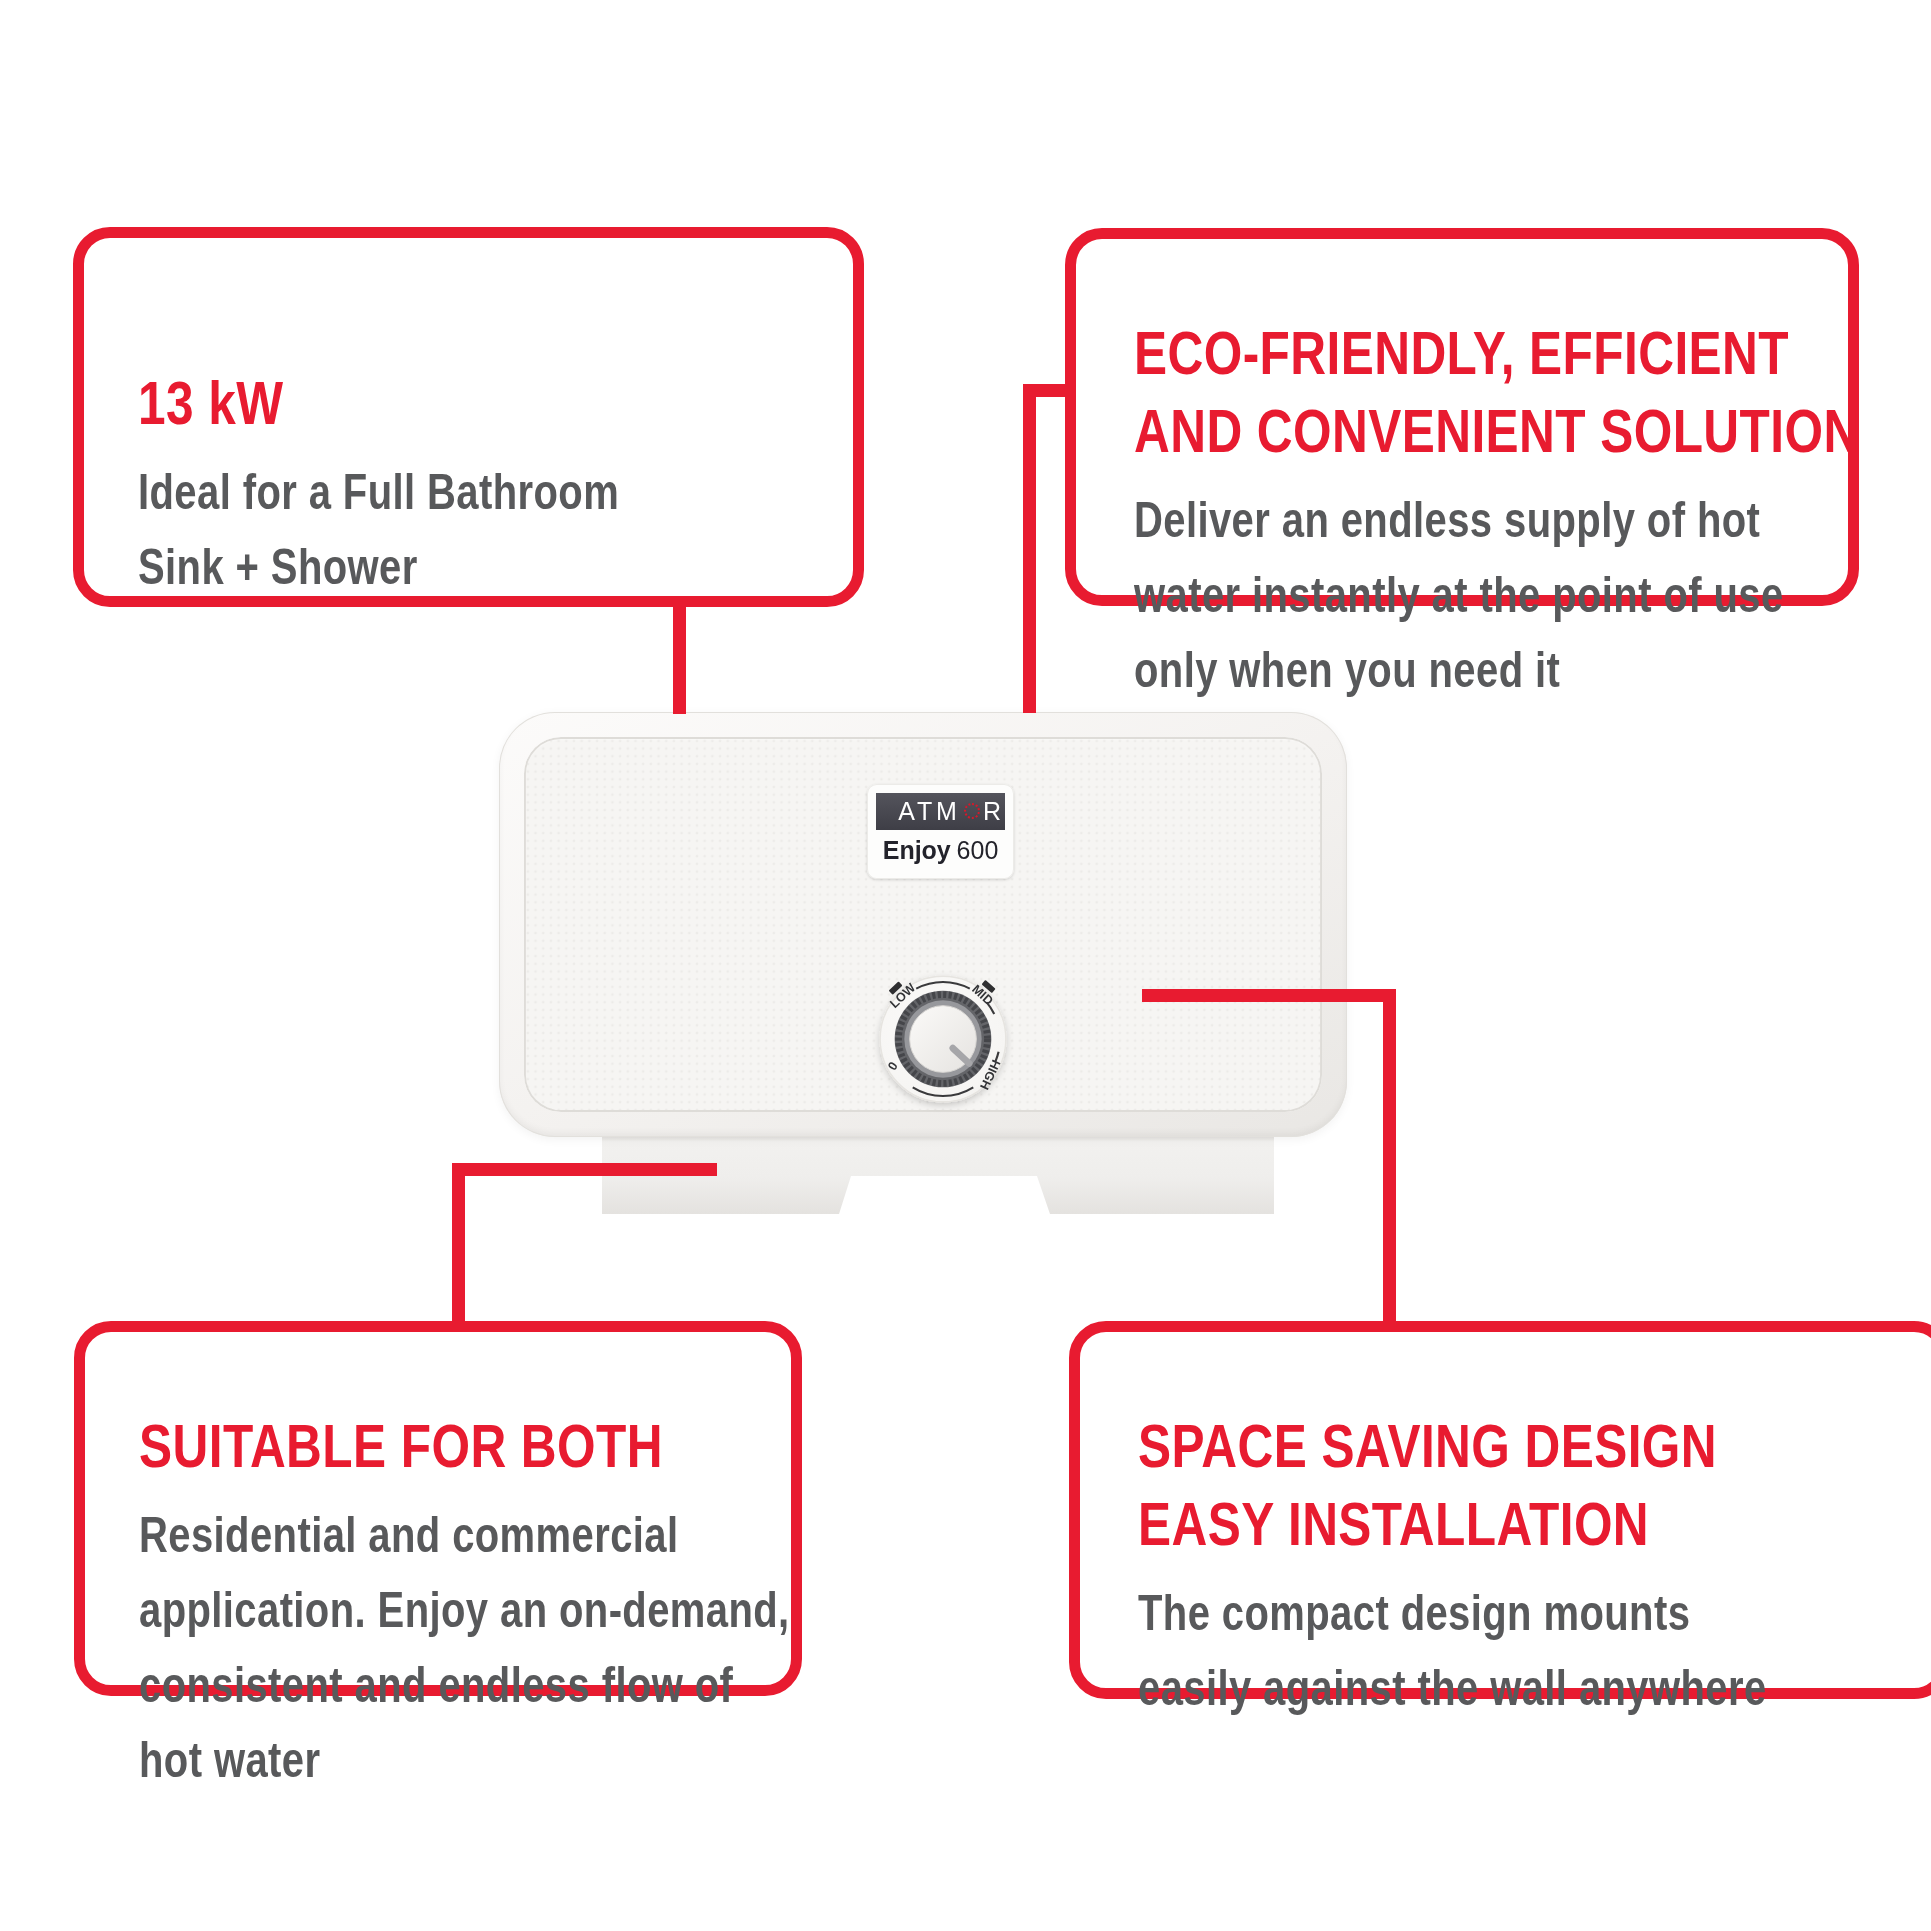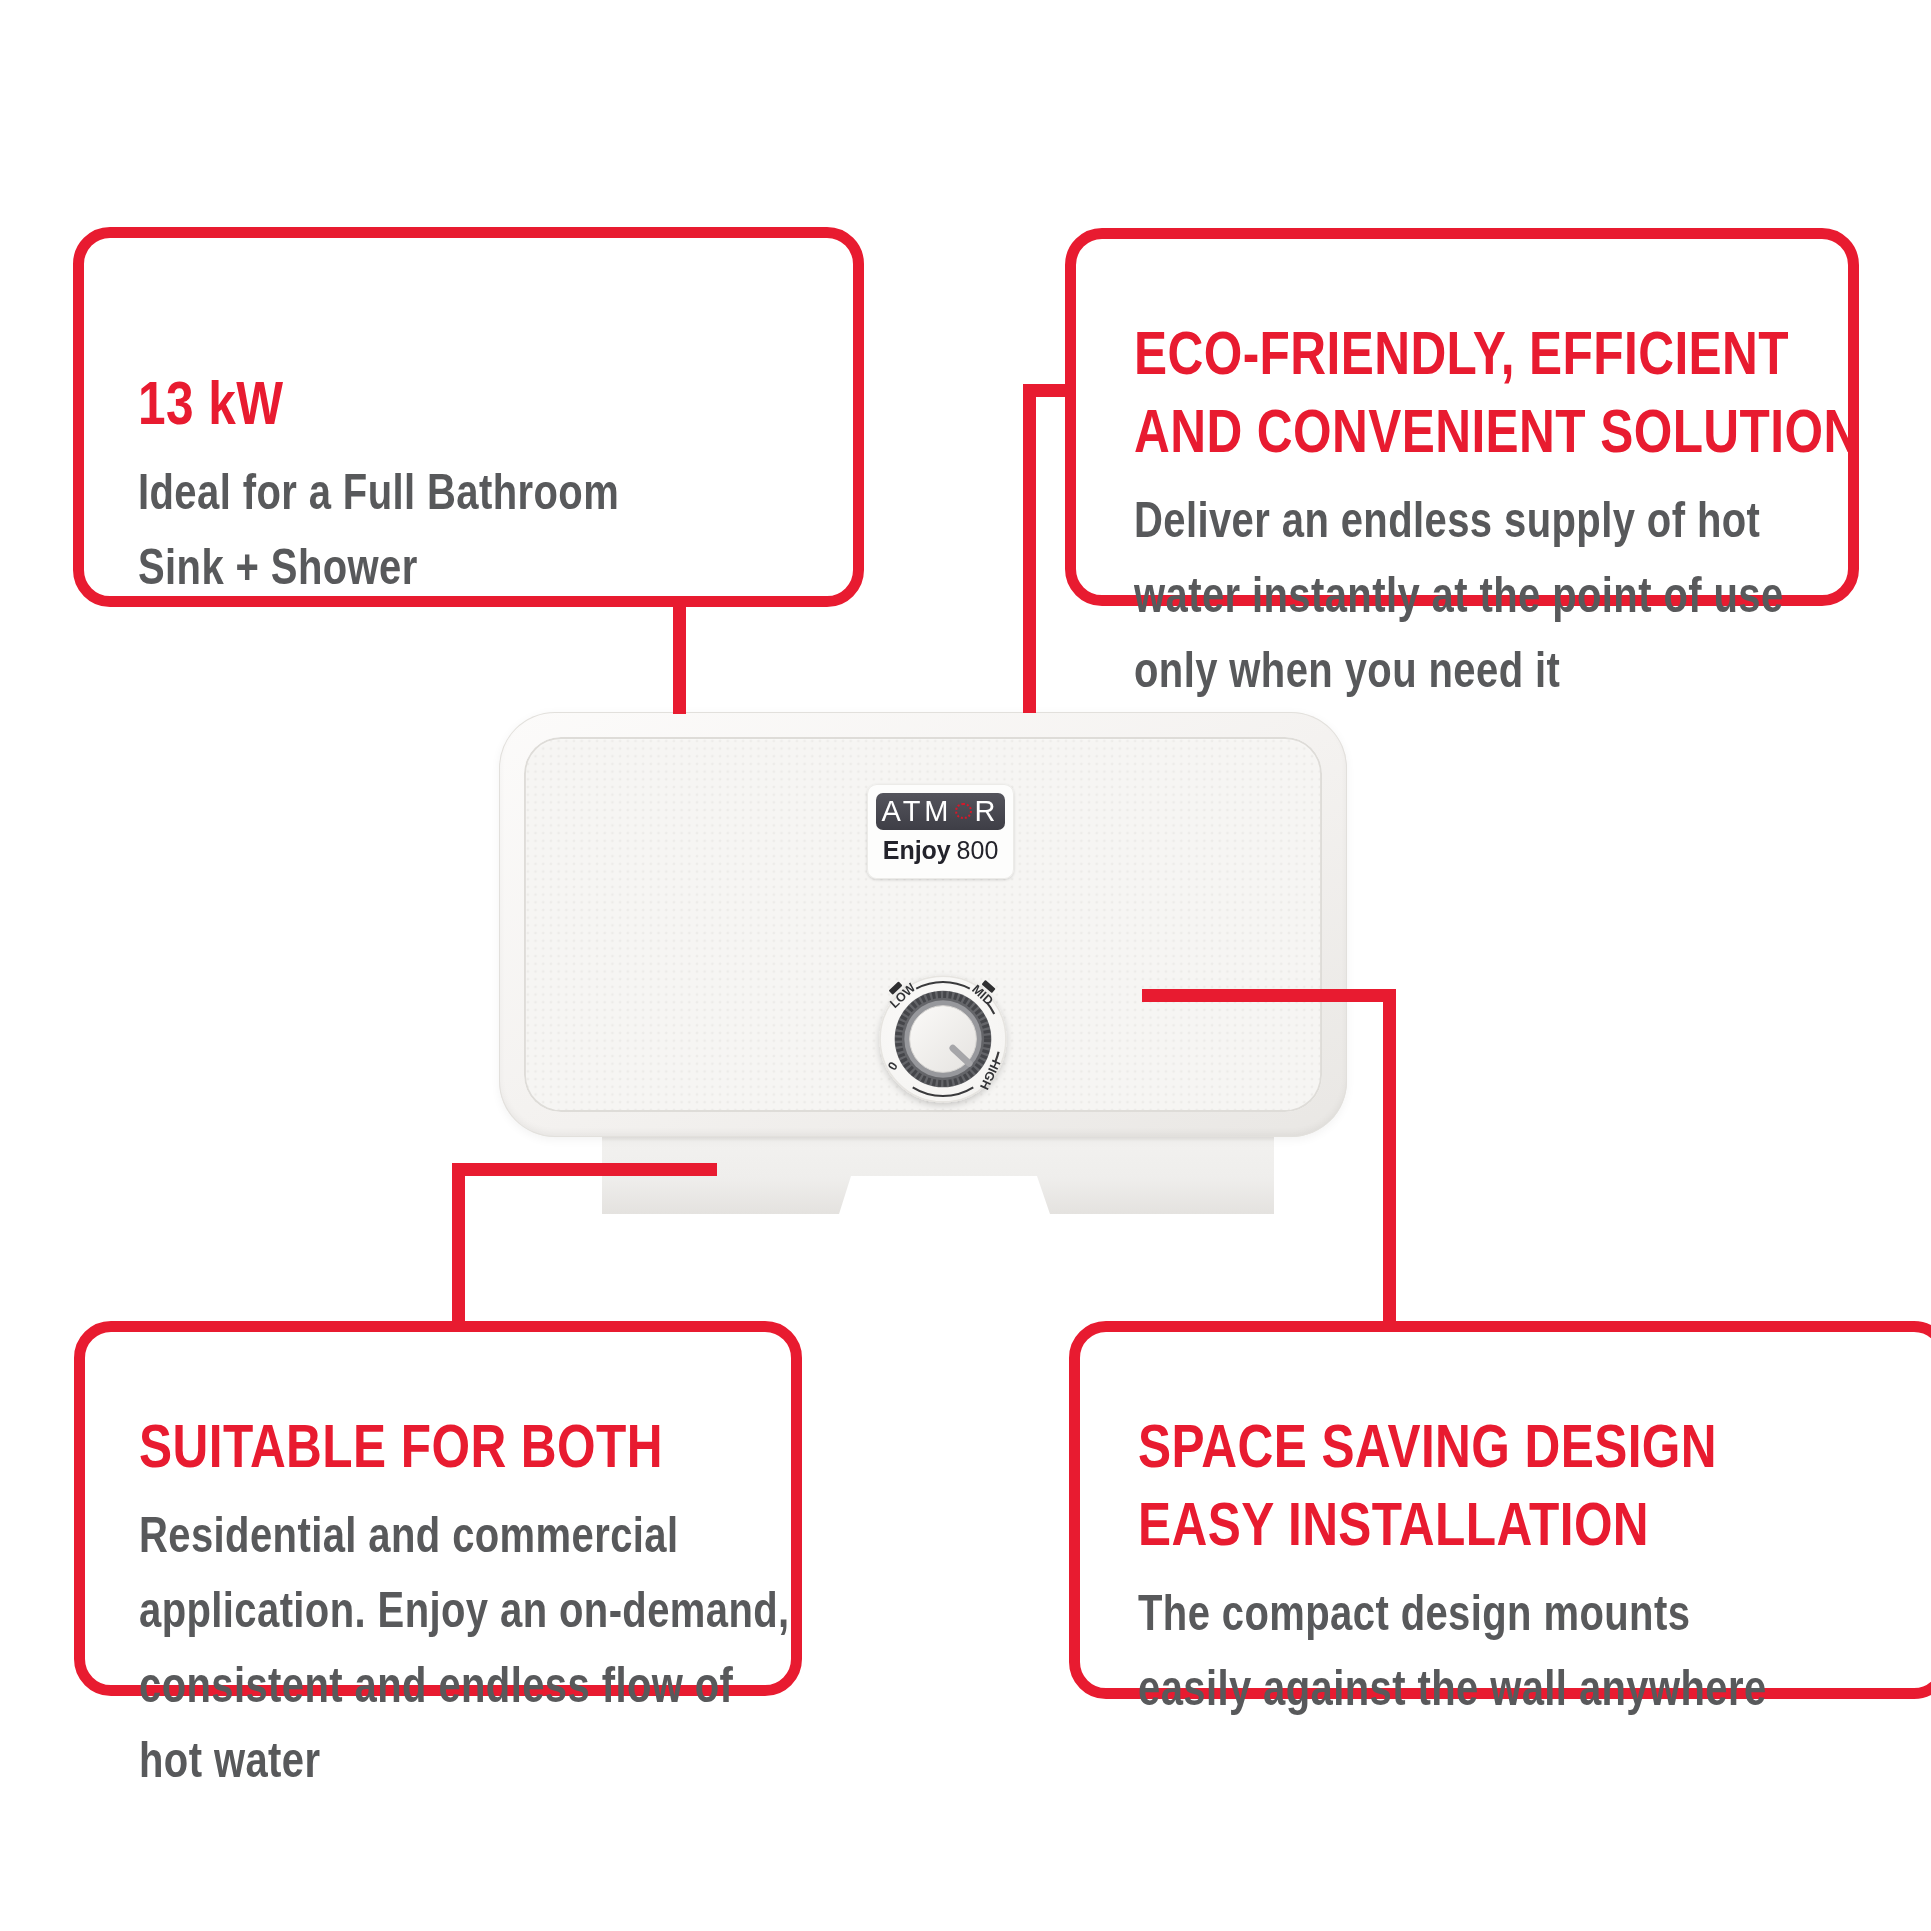--- a/index.html
+++ b/index.html
@@ -38,24 +38,24 @@
   .device-panel{position:absolute;left:25px;top:25px;width:798px;height:375px;border-radius:37px;
     background-color:#f6f5f3;
     background-image:radial-gradient(circle,rgba(110,105,98,0.07) 1.2px,transparent 1.6px);
     background-size:7.7px 7.7px;
     box-shadow:inset 0 0 0 1.9px #dedcd8, inset 0 1.9px 2.9px rgba(255,255,255,0.8);}
 
   
   .brand-badge{position:absolute;left:368px;top:72px;width:147px;height:95px;border-radius:9.7px;
     background:#fdfdfc;box-shadow:0 1px 2.9px rgba(0,0,0,0.15), inset 0 0 0 1px #ecebe8;
     display:flex;flex-direction:column;align-items:center;}
-  .brand-plate{margin-top:8.7px;width:129px;height:37px;border-radius:7px;
+  .brand-plate{margin-top:8.7px;width:129px;height:37px;border-radius:0;
     background:linear-gradient(#54545c,#3e3e46);
-    display:flex;align-items:center;justify-content:center;
-    color:#ffffff;font-size:29px;font-weight:400;letter-spacing:3.9px;}
+    display:flex;align-items:center;justify-content:flex-end;
+    color:#ffffff;font-size:25px;font-weight:400;letter-spacing:3.9px;}
   .brand-o{display:inline-block;width:16.4px;height:16.4px;border:2.9px dotted #d6182a;border-radius:50%;
     margin:0 2.9px;box-sizing:border-box;}
   .model-label{margin-top:6.8px;font-size:25px;color:#23232b;}
   .model-name{font-weight:700;}
   .model-number{font-weight:400;margin-left:5.8px;}
 
   .dial-svg{position:absolute;left:299px;top:182px;}
 </style>
 </head>
 <body>
@@ -67,21 +67,21 @@
   <div class="device-shell">
     <div class="device-panel"></div>
 
     <div class="brand-badge">
       <div class="brand-plate">
         <span>ATM</span>
           <span class="brand-o"></span>
           <span>R</span>
       </div>
       <div class="model-label">
-        <span class="model-name">Enjoy</span><span class="model-number">800</span>
+        <span class="model-name">Enjoy</span><span class="model-number">600</span>
       </div>
     </div>
 
     <svg class="dial-svg" width="290" height="290" viewBox="0 0 300 300">
       <defs>
         <linearGradient id="knobGrad" x1="0" y1="0" x2="1" y2="1">
           <stop offset="0" stop-color="#fbfaf8"></stop>
           <stop offset="1" stop-color="#e5e3e0"></stop>
         </linearGradient>
         <radialGradient id="discGrad" cx="0.42" cy="0.38" r="0.75">

